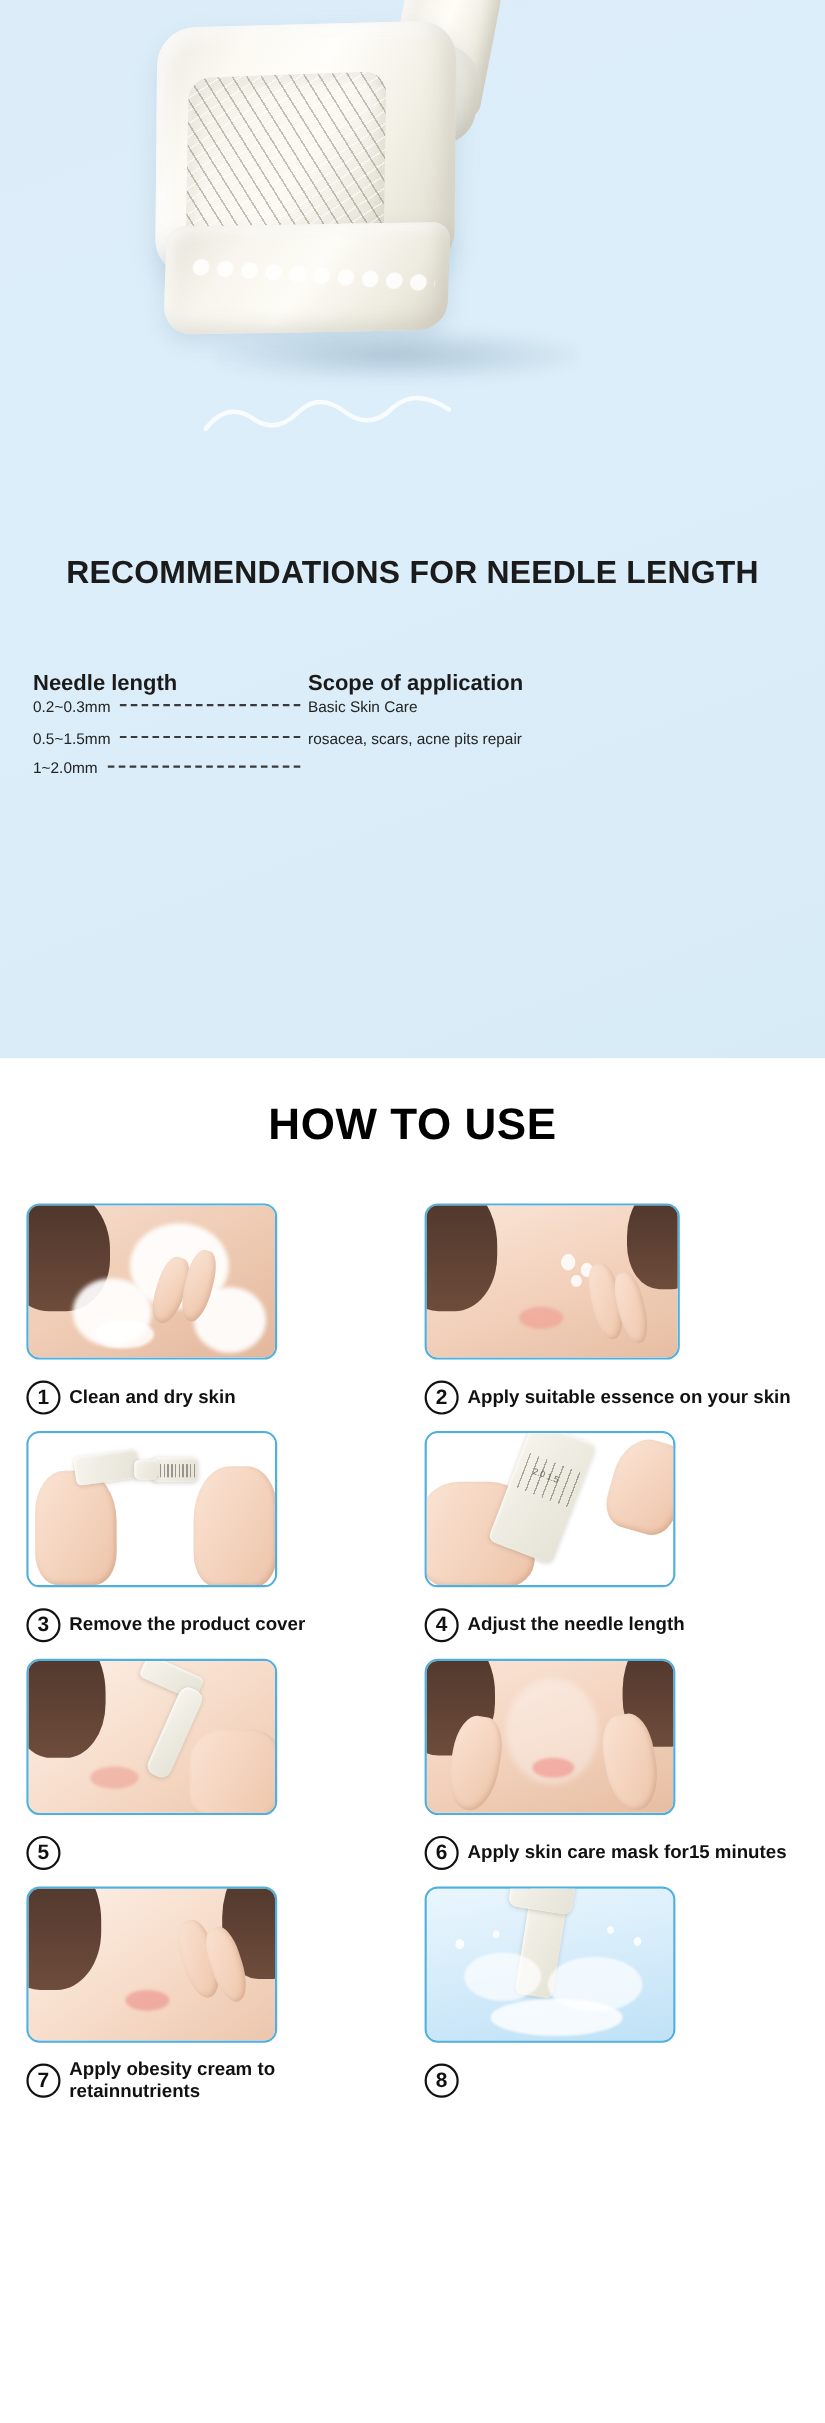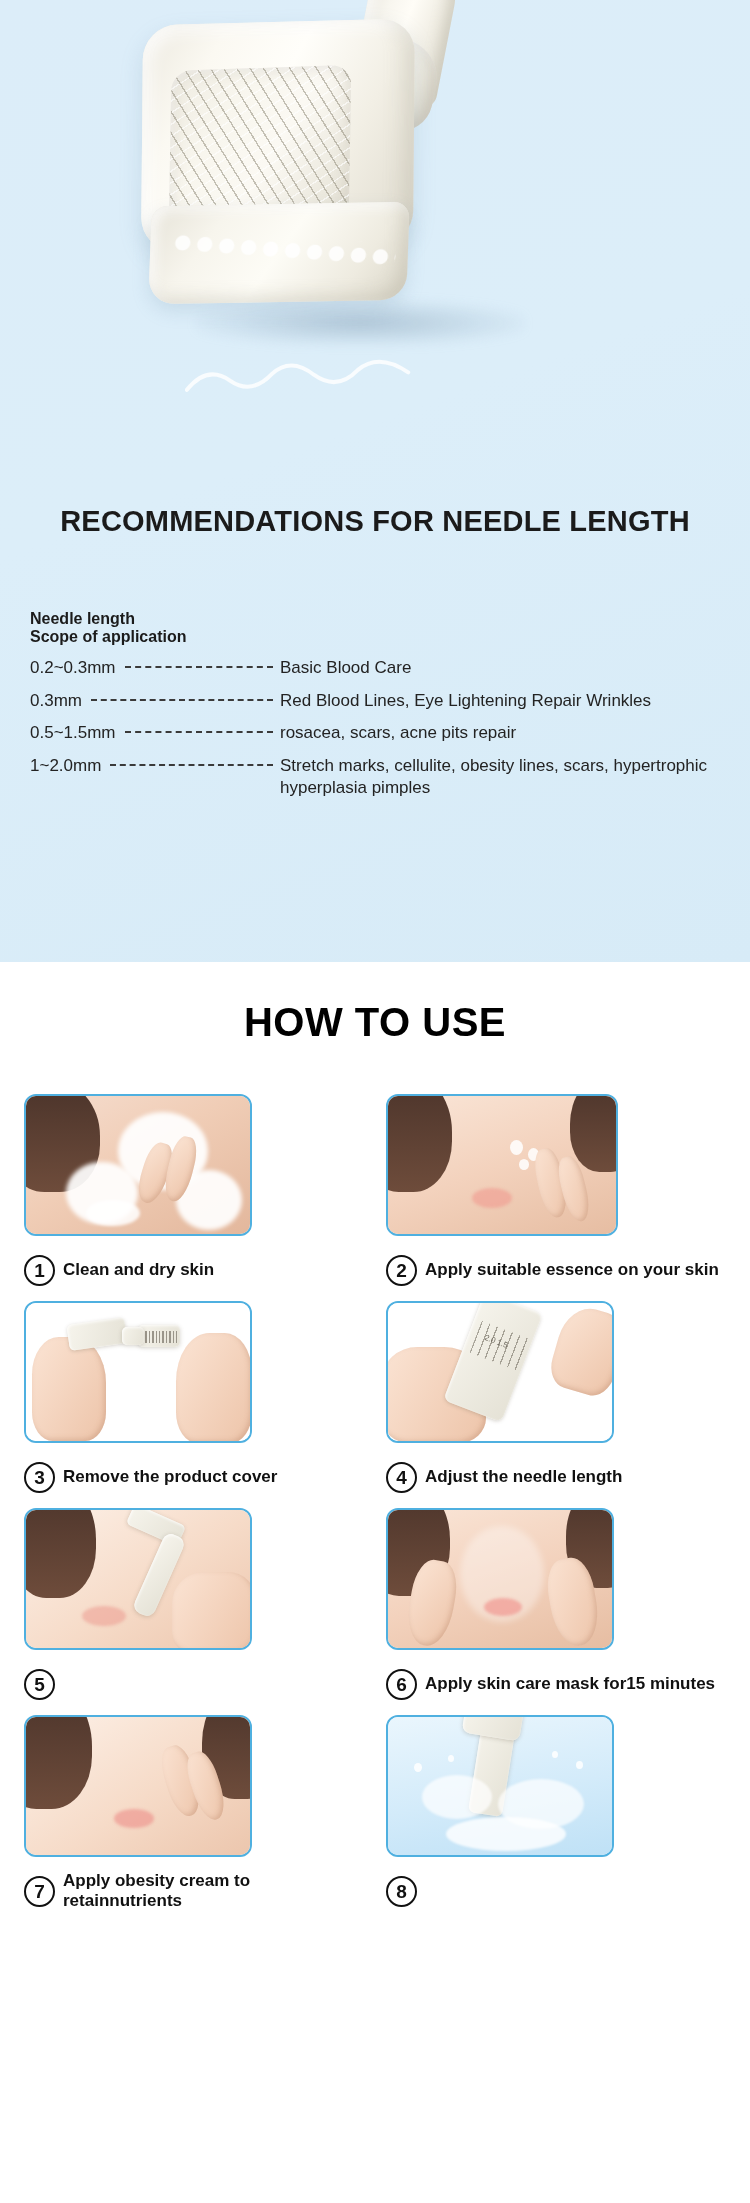--- a/index.html
+++ b/index.html
@@ -120,31 +120,30 @@
   }
 
   
   .needle-table {
     position: absolute;
     left: 30px; top: 610px;
     width: 700px;
   }
   .nt-head {
     display: flex;
-    font-size: 16px;
+    font-size: 20px;
     font-weight: bold;
     color: #1b1b1b;
-    margin-bottom: 11px;
-    flex-direction: column;
+    margin-bottom: 0;
   }
   .nt-head .c1 { width: 250px; }
   .nt-row {
     display: flex;
     align-items: baseline;
-    font-size: 17px;
+    font-size: 14px;
     color: #232323;
     margin-bottom: 10px;
   }
   .nt-len {
     width: 250px;
     display: flex;
     align-items: baseline;
     white-space: nowrap;
   }
   .nt-len .lbl { flex: none; }
@@ -290,48 +289,40 @@
     <div class="nt-head">
       <div class="c1">Needle length</div>
       <div>Scope of application</div>
     </div>
 
     <div class="nt-row">
       <div class="nt-len">
         <span class="lbl">0.2~0.3mm</span>
         <span class="nt-dots"></span>
       </div>
-      <div class="nt-scope">Basic Blood Care</div>
-    </div>
-
-    <div class="nt-row">
-      <div class="nt-len">
-        <span class="lbl">0.3mm</span>
-        <span class="nt-dots"></span>
-      </div>
-      <div class="nt-scope">Red Blood Lines, Eye Lightening Repair Wrinkles</div>
-    </div>
+      <div class="nt-scope">Basic Skin Care</div>
+    </div>
+
 
 
 
 
     <div class="nt-row">
       <div class="nt-len">
         <span class="lbl">0.5~1.5mm</span>
         <span class="nt-dots"></span>
       </div>
       <div class="nt-scope">rosacea, scars, acne pits repair</div>
     </div>
 
     <div class="nt-row">
       <div class="nt-len">
         <span class="lbl">1~2.0mm</span>
         <span class="nt-dots"></span>
       </div>
-      <div class="nt-scope">Stretch marks, cellulite, obesity lines, scars, hypertrophic hyperplasia pimples</div>
     </div>
 
   </div>
 </div>
 
 <div class="how-title">HOW TO USE</div>
 
 <div class="steps-grid">
 
   <div class="step">

